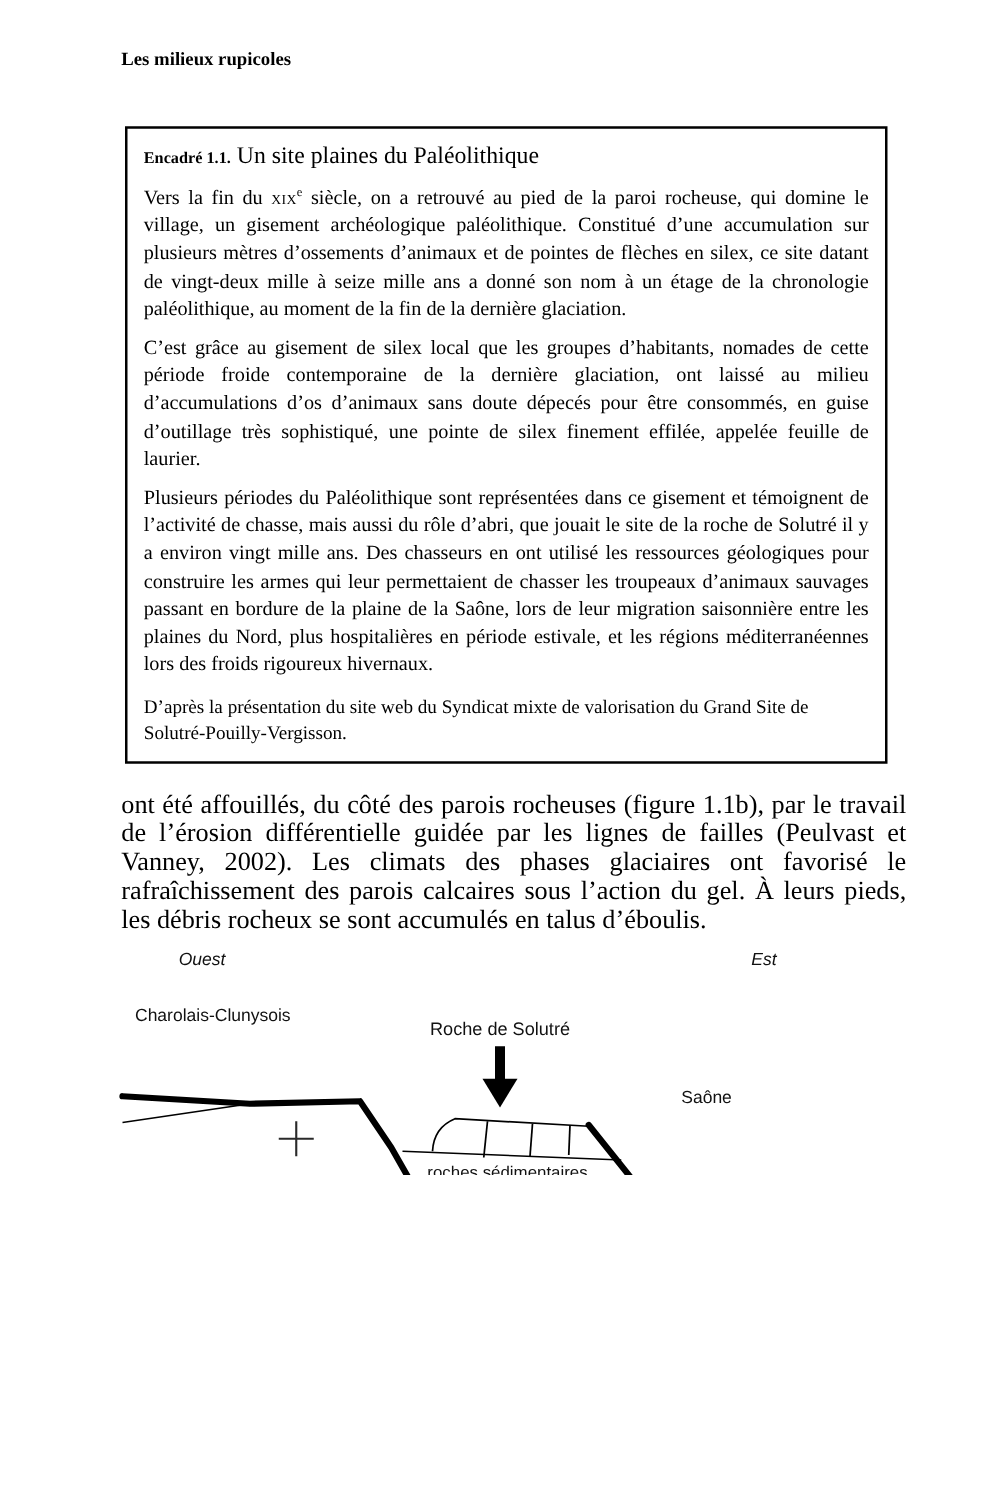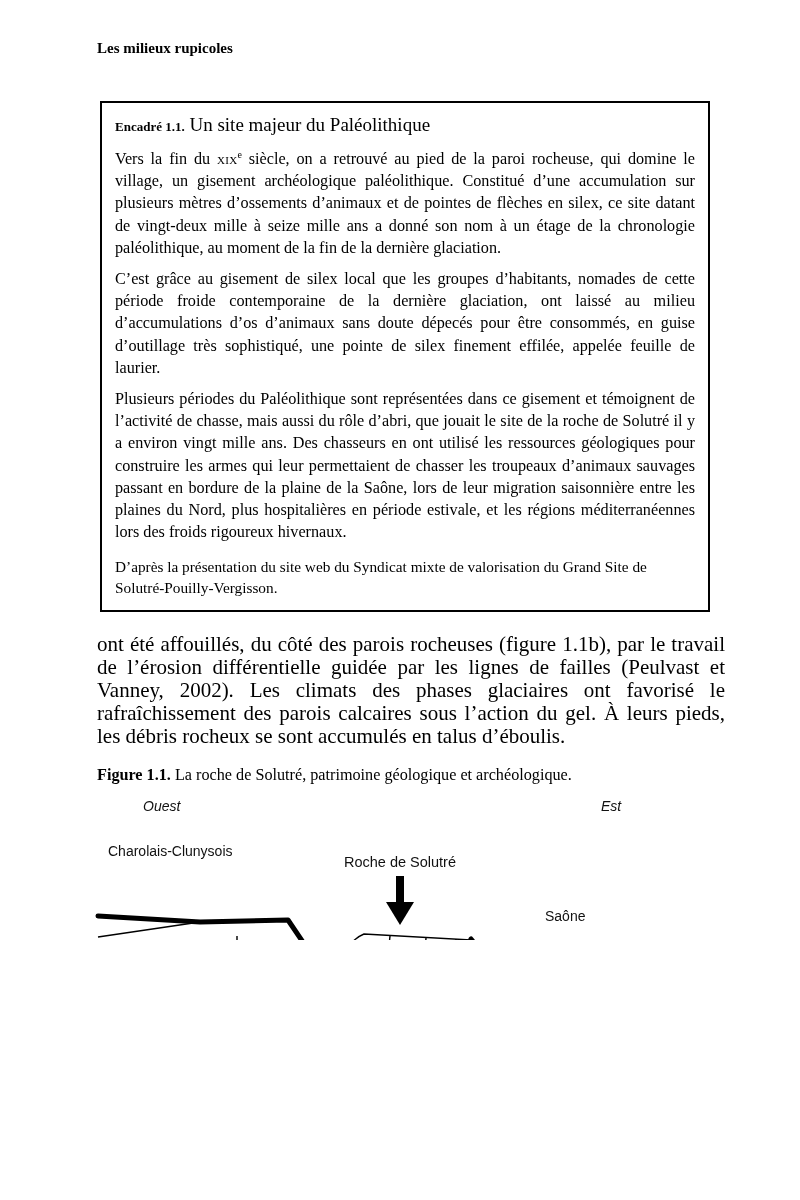--- a/index.html
+++ b/index.html
@@ -83,30 +83,29 @@
   }
 </style>
 </head>
 <body>
 
 <div class="page">
 
   <div class="running-head">Les milieux rupicoles</div>
 
   <div class="encadre">
-    <div class="encadre-title"><span class="enc-label">Encadré 1.1.</span><span> Un site majeur du Paléolithique</span></div>
+    <div class="encadre-title"><span class="enc-label">Encadré 1.1.</span><span> Un site plaines du Paléolithique</span></div>
     <p><span>Vers la fin du </span><span class="smallcaps">xix</span><sup>e</sup><span> siècle, on a retrouvé au pied de la paroi rocheuse, qui domine le village, un gisement archéologique paléolithique. Constitué d’une accumulation sur plusieurs mètres d’ossements d’animaux et de pointes de flèches en silex, ce site datant de vingt-deux mille à seize mille ans a donné son nom à un étage de la chronologie paléolithique, au moment de la fin de la dernière glaciation.</span></p>
     <p>C’est grâce au gisement de silex local que les groupes d’habitants, nomades de cette période froide contemporaine de la dernière glaciation, ont laissé au milieu d’accumulations d’os d’animaux sans doute dépecés pour être consommés, en guise d’outillage très sophistiqué, une pointe de silex finement effilée, appelée feuille de laurier.</p>
     <p>Plusieurs périodes du Paléolithique sont représentées dans ce gisement et témoignent de l’activité de chasse, mais aussi du rôle d’abri, que jouait le site de la roche de Solutré il y a environ vingt mille ans. Des chasseurs en ont utilisé les ressources géologiques pour construire les armes qui leur permettaient de chasser les troupeaux d’animaux sauvages passant en bordure de la plaine de la Saône, lors de leur migration saisonnière entre les plaines du Nord, plus hospitalières en période estivale, et les régions méditerranéennes lors des froids rigoureux hivernaux.</p>
     <div class="attribution">D’après la présentation du site web du Syndicat mixte de valorisation du Grand Site de Solutré-Pouilly-Vergisson.</div>
   </div>
 
   <div class="body-para">ont été affouillés, du côté des parois rocheuses (figure 1.1b), par le travail de l’érosion différentielle guidée par les lignes de failles (Peulvast et Vanney, 2002). Les climats des phases glaciaires ont favorisé le rafraîchissement des parois calcaires sous l’action du gel. À leurs pieds, les débris rocheux se sont accumulés en talus d’éboulis.</div>
 
-  <div class="fig-caption"><span class="fig-label">Figure 1.1.</span><span> La roche de Solutré, patrimoine géologique et archéologique.</span></div>
 
 
   <div class="diagram-wrap">
     <svg width="670" height="420" viewBox="0 0 670 420" xmlns="http://www.w3.org/2000/svg">
 
       <text class="it" x="53" y="17" font-size="14">Ouest</text>
       <text class="it" x="511" y="17" font-size="14">Est</text>
 
       <text x="18" y="62" font-size="14">Charolais-Clunysois</text>
       <text x="310" y="73" font-size="14.5" text-anchor="middle">Roche de Solutré</text>

